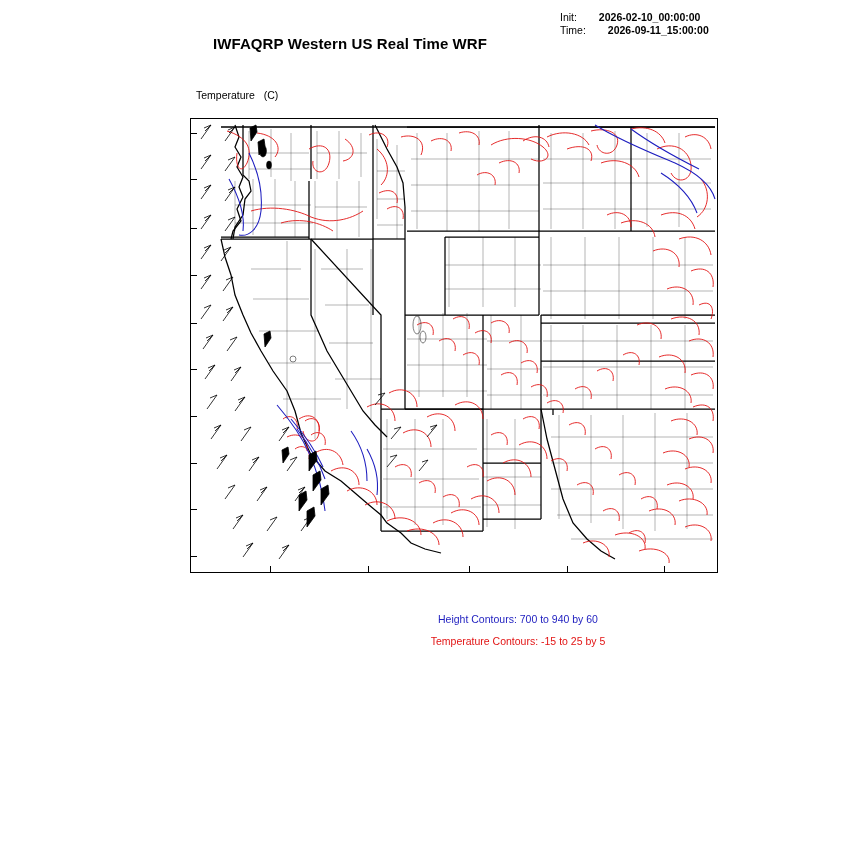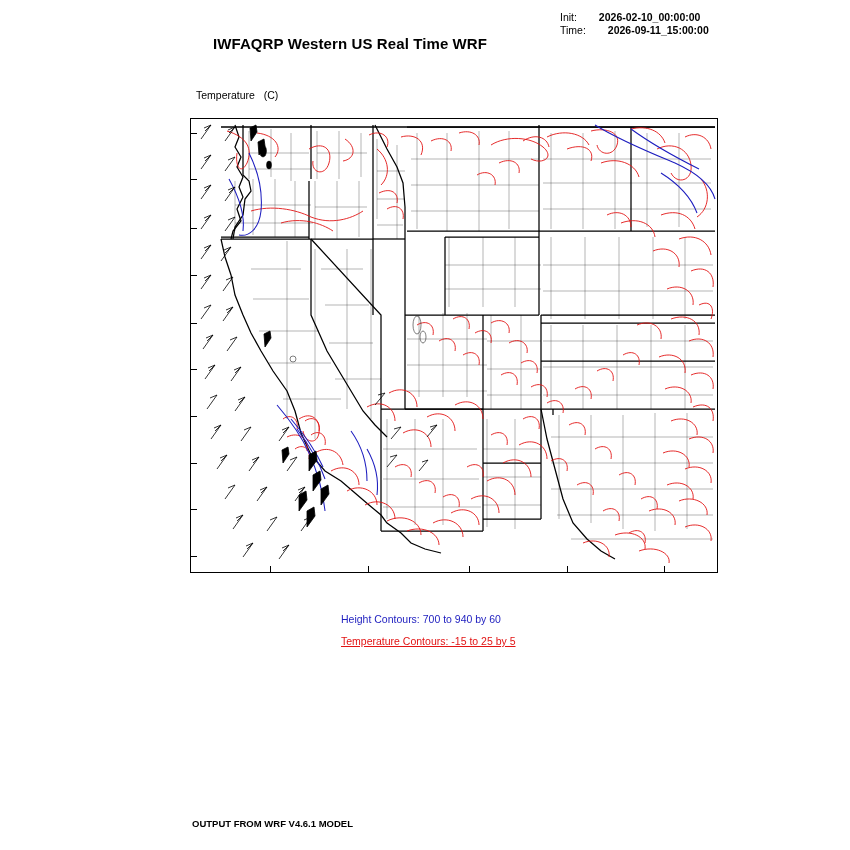--- a/index.html
+++ b/index.html
@@ -73,28 +73,28 @@
     left: 0; width: 6px; height: 1px;
     background: #000;
   }
   .tick-mark-x {
     position: absolute;
     bottom: 0; width: 1px; height: 6px;
     background: #000;
   }
 
   #contour-notes {
-    left: 341px; top: 608px;
+    left: 324px; top: 608px;
     width: 388px;
-    text-align: left;
+    text-align: center;
     font-size: 10.5px;
     line-height: 22px;
   }
   .note-height { color: #1d1dbf; }
-  .note-temp { color: #e21414; text-decoration: underline; }
+  .note-temp { color: #e21414; }
 
   #footer {
     left: 192px; top: 818px;
     font-size: 9.5px;
     font-weight: bold;
     line-height: 12px;
     white-space: nowrap;
   }
 </style>
 </head>
@@ -437,14 +437,13 @@
   <div class="xtick-label" style="left:71.5%">105°W</div>
   <div class="xtick-label" style="left:90.0%">100°W</div>
 </div>
 
 <div id="contour-notes" class="abs">
   <div class="note-height">Height Contours: 700 to 940 by 60</div>
   <div class="note-temp">Temperature Contours: -15 to 25 by 5</div>
 </div>
 
 <div id="footer" class="abs">
-  <div>OUTPUT FROM WRF V4.6.1 MODEL</div>
 </div>
 
 </body></html>

